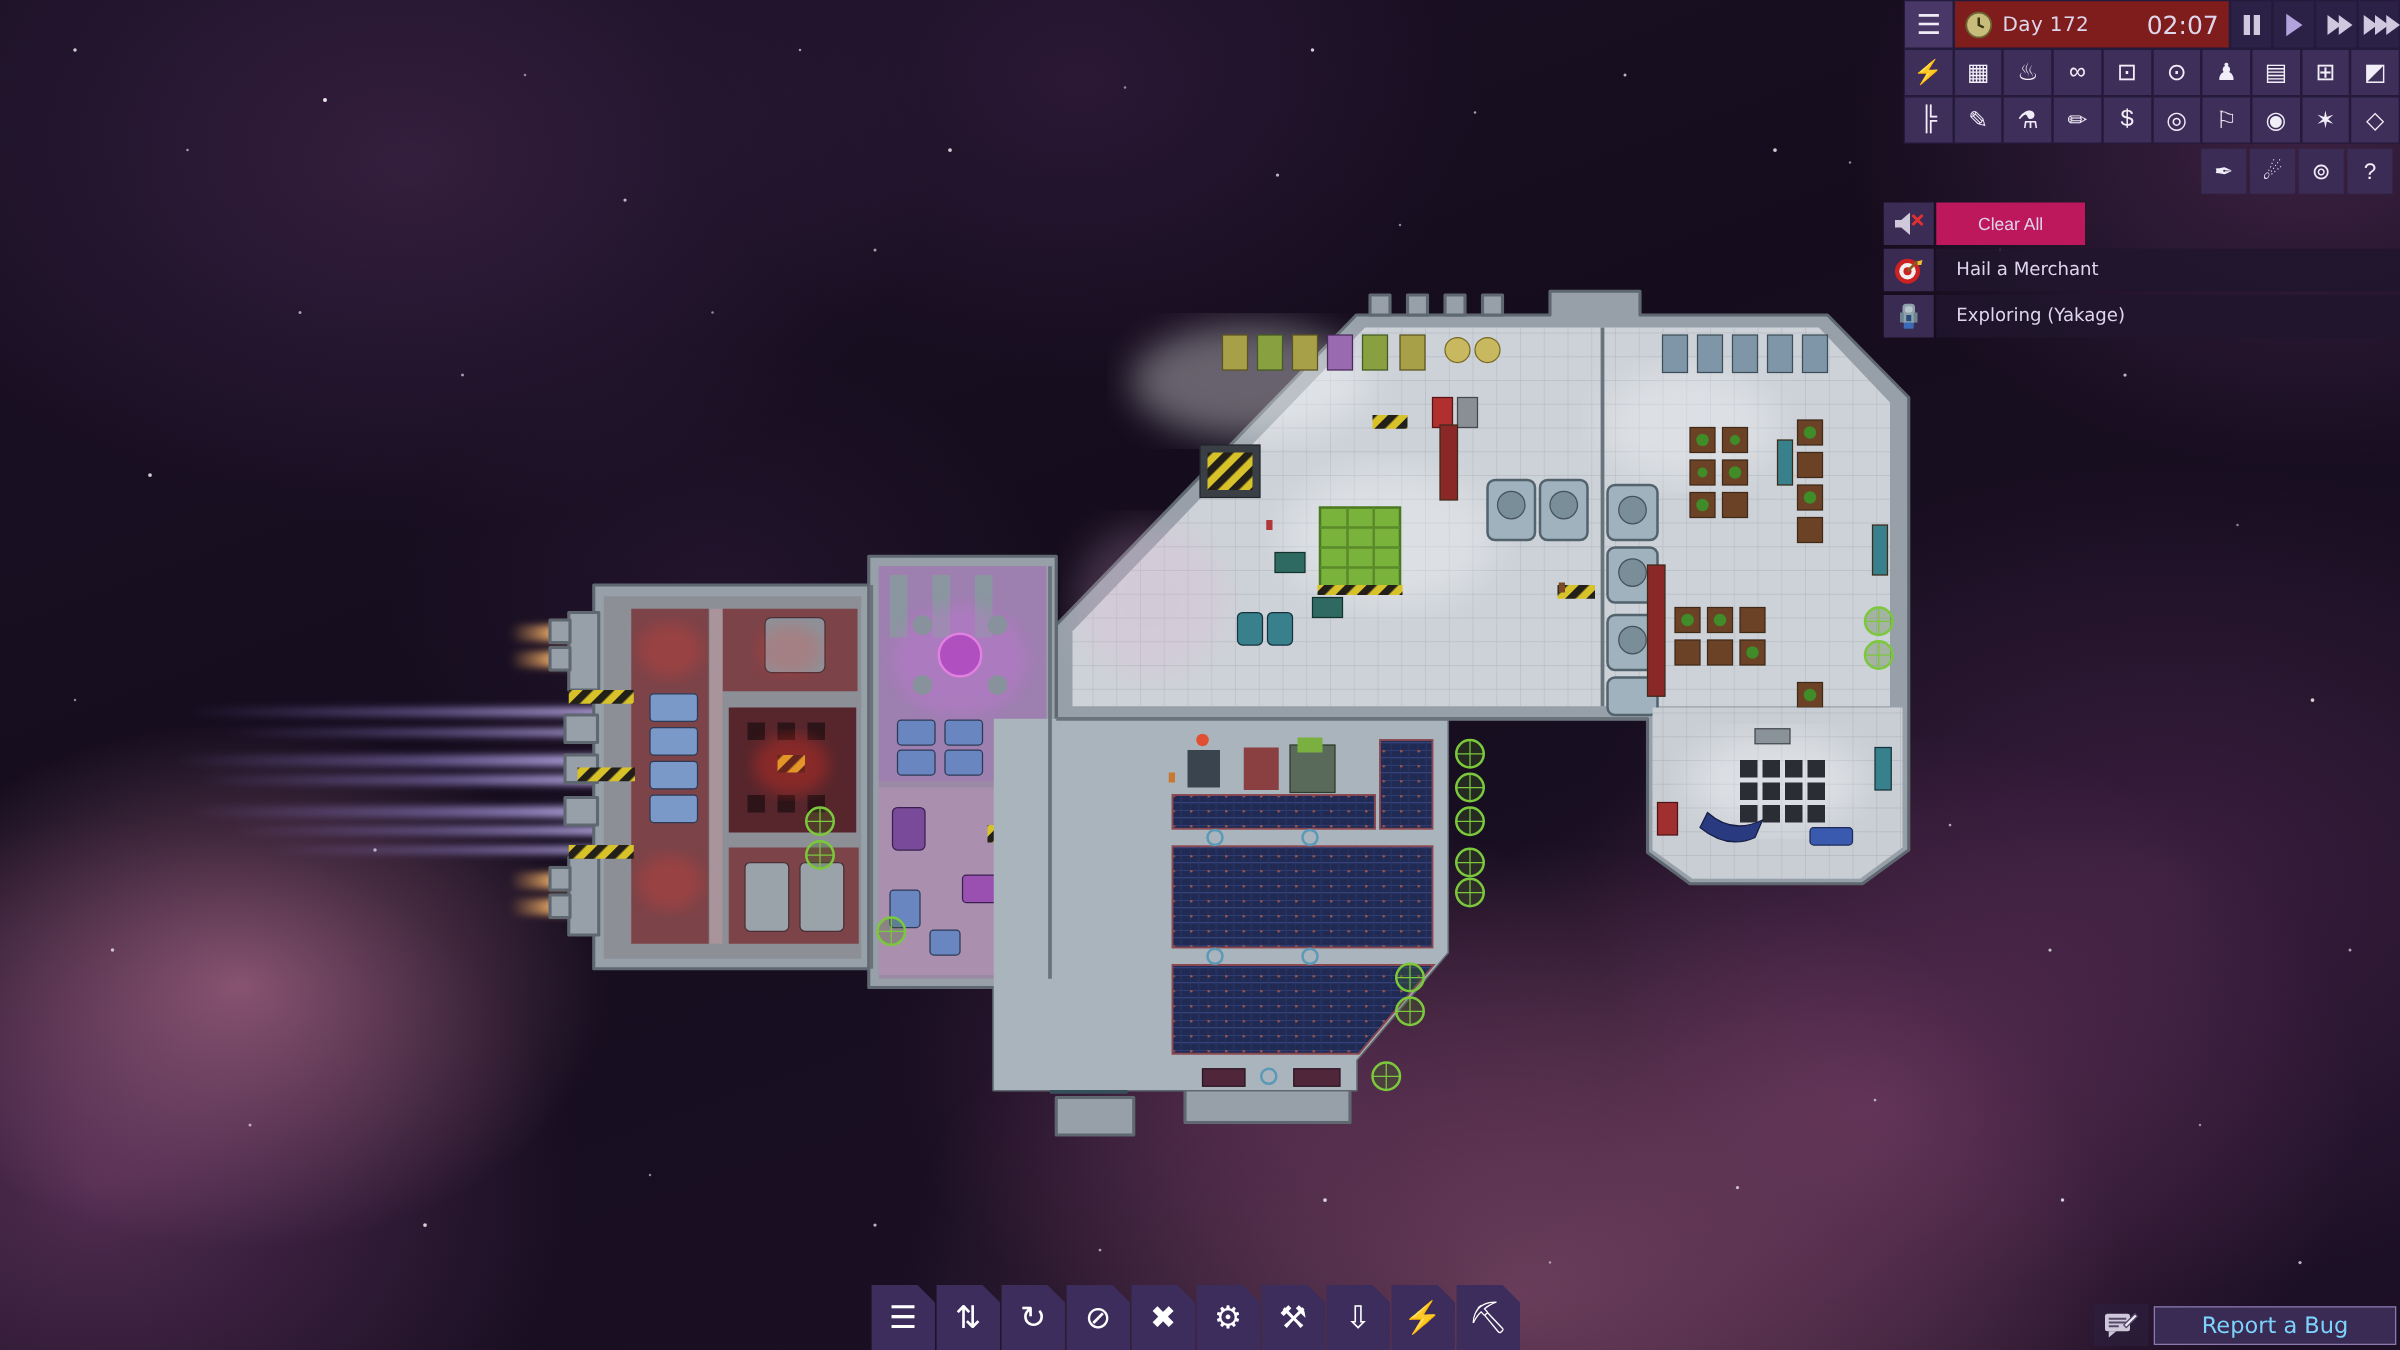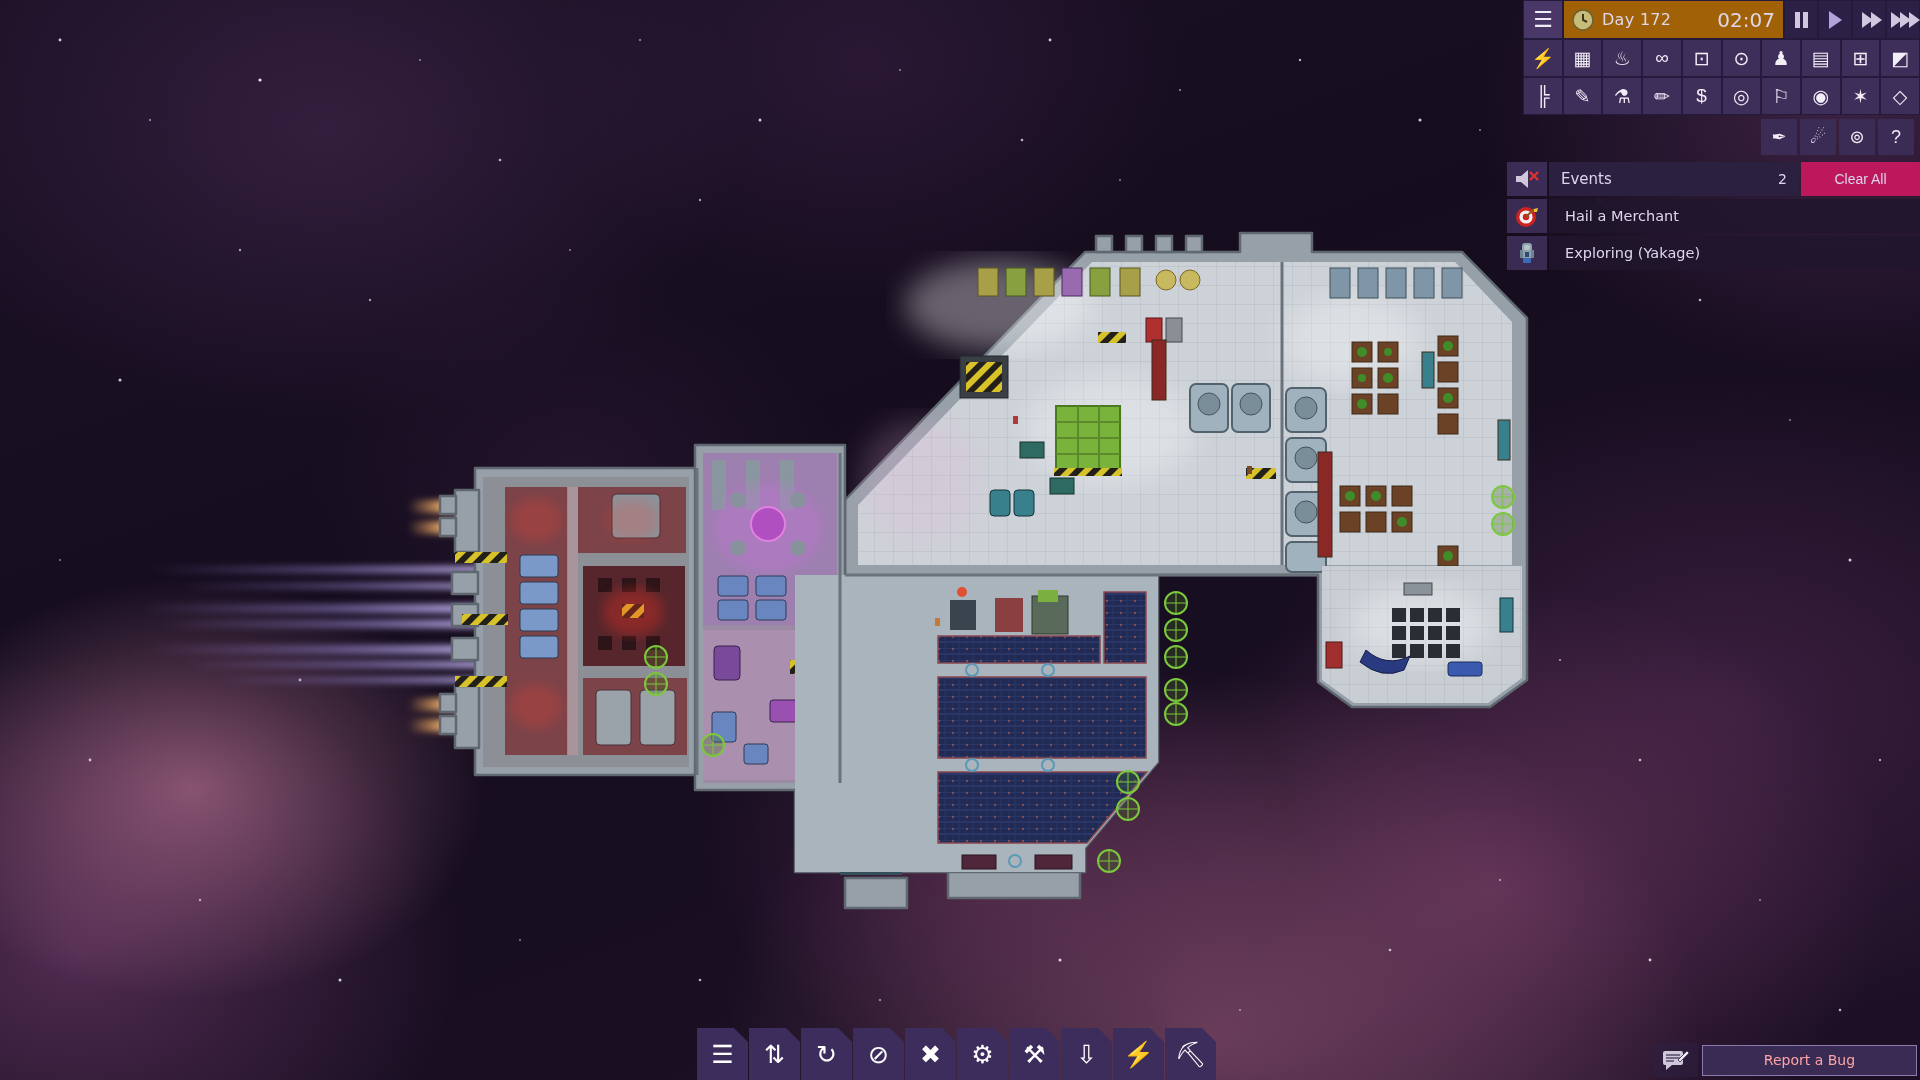--- a/index.html
+++ b/index.html
@@ -19,21 +19,21 @@
       radial-gradient(600px 420px at 17% 12%, rgba(105,60,115,.33), rgba(0,0,0,0) 70%),
       radial-gradient(460px 340px at 45% 6%, rgba(85,45,95,.30), rgba(0,0,0,0) 70%),
       radial-gradient(380px 300px at 30% 45%, rgba(70,38,80,.28), rgba(0,0,0,0) 70%),
       linear-gradient(160deg,#1c1126 0%,#150d1e 40%,#1d1026 100%);}
   #shipart{position:absolute;left:0;top:0;}
   
   .hud{position:absolute;top:0;right:0;width:397px;background:#241a3b;padding:1px;box-sizing:border-box;}
   .hrow1{display:flex;gap:2px;height:37px;margin-bottom:2px;}
   .menu-btn{width:38px;background:#483767;border:none;display:flex;align-items:center;justify-content:center;
             color:#efeaf6;font-size:22px;cursor:pointer;padding:0;}
-  .daytime{flex:1;background:#a16207;display:flex;align-items:center;gap:8px;padding:0 8px;}
+  .daytime{flex:1;background:#7f1d1d;display:flex;align-items:center;gap:8px;padding:0 8px;}
   .daytime .day{font-size:16px;letter-spacing:.3px;}
   .daytime .time{margin-left:auto;font-size:20px;}
   .speed{display:flex;gap:2px;}
   .sbtn{width:32px;background:#2b2046;border:none;display:flex;align-items:center;justify-content:center;gap:3px;cursor:pointer;padding:0;}
   .bar{width:5px;height:16px;background:#cfc8de;display:inline-block;}
   .tri{width:0;height:0;border-top:9px solid transparent;border-bottom:9px solid transparent;border-left:13px solid #cfc8de;display:inline-block;}
   .tri.sm{border-top-width:8px;border-bottom-width:8px;border-left-width:11px;margin-right:-5px;}
   .sbtn.active .tri{border-left-color:#b3a3dd;}
   .hgrid{display:grid;grid-template-columns:repeat(10,1fr);gap:2px;margin-top:0;}
   .hgrid + .hgrid{margin-top:2px;}
@@ -52,22 +52,22 @@
   .ev-row .ev-tile{background:#3a2b52;}
   .ev-label{flex:1;background:rgba(32,22,44,.88);display:flex;align-items:center;padding:0 16px;font-size:14.5px;cursor:pointer;}
   
   .btoolbar{position:absolute;left:697px;bottom:0;display:flex;gap:1px;}
   .bbtn{width:51px;height:52px;background:#3c2d5c;border:none;color:#ffffff;font-size:25px;cursor:pointer;
         display:flex;align-items:center;justify-content:center;padding:0;
         clip-path:polygon(0 0,37px 0,51px 14px,51px 52px,0 52px);}
   
   .bugwrap{position:absolute;right:3px;bottom:3px;display:flex;align-items:center;gap:4px;}
   .bug-icon{width:44px;height:34px;background:rgba(46,33,66,.55);display:flex;align-items:center;justify-content:center;}
-  .bug-btn{width:215px;height:31px;background:#3a2b55;border:1px solid #8a7ab0;color:#fca5a5;
-           font-size:14px;cursor:pointer;font-family:inherit;}
+  .bug-btn{width:194px;height:31px;background:#3a2b55;border:1px solid #8a7ab0;color:#7dd3fc;
+           font-size:18px;cursor:pointer;font-family:inherit;}
 </style>
 </head>
 <body>
 
 <div id="stage">
   <div id="space"></div>
 
   <svg id="shipart" width="1920" height="1080" viewBox="0 0 1920 1080">
     <defs>
       <linearGradient id="trail" x1="0" y1="0" x2="1" y2="0">
@@ -574,24 +574,20 @@
   </div>
 
   <div class="events">
     <div class="ev-header">
       <div class="ev-tile">
         <svg width="26" height="22" viewBox="0 0 26 22">
           <polygon points="2,8 7,8 14,2 14,20 7,14 2,14" fill="#cfc8da"></polygon>
           <path d="M16 4 L24 12 M24 4 L16 12" stroke="#e03030" stroke-width="2.4"></path>
         </svg>
       </div>
-      <div class="ev-titlebar">
-        <span>Events</span>
-        <span class="ev-count">2</span>
-      </div>
       <button class="clear-btn">Clear All</button>
     </div>
     <div class="ev-row">
       <div class="ev-tile">
         <svg width="26" height="26" viewBox="0 0 26 26">
           <circle cx="12" cy="14" r="10" fill="#cc2222"></circle>
           <circle cx="12" cy="14" r="6.6" fill="#f2f0ee"></circle>
           <circle cx="12" cy="14" r="3.2" fill="#cc2222"></circle>
           <path d="M12 14 L20 6" stroke="#8a5a20" stroke-width="2"></path>
           <path d="M20 6 l4 -1 -1 4 -3 0 z" fill="#f0c030"></path>

